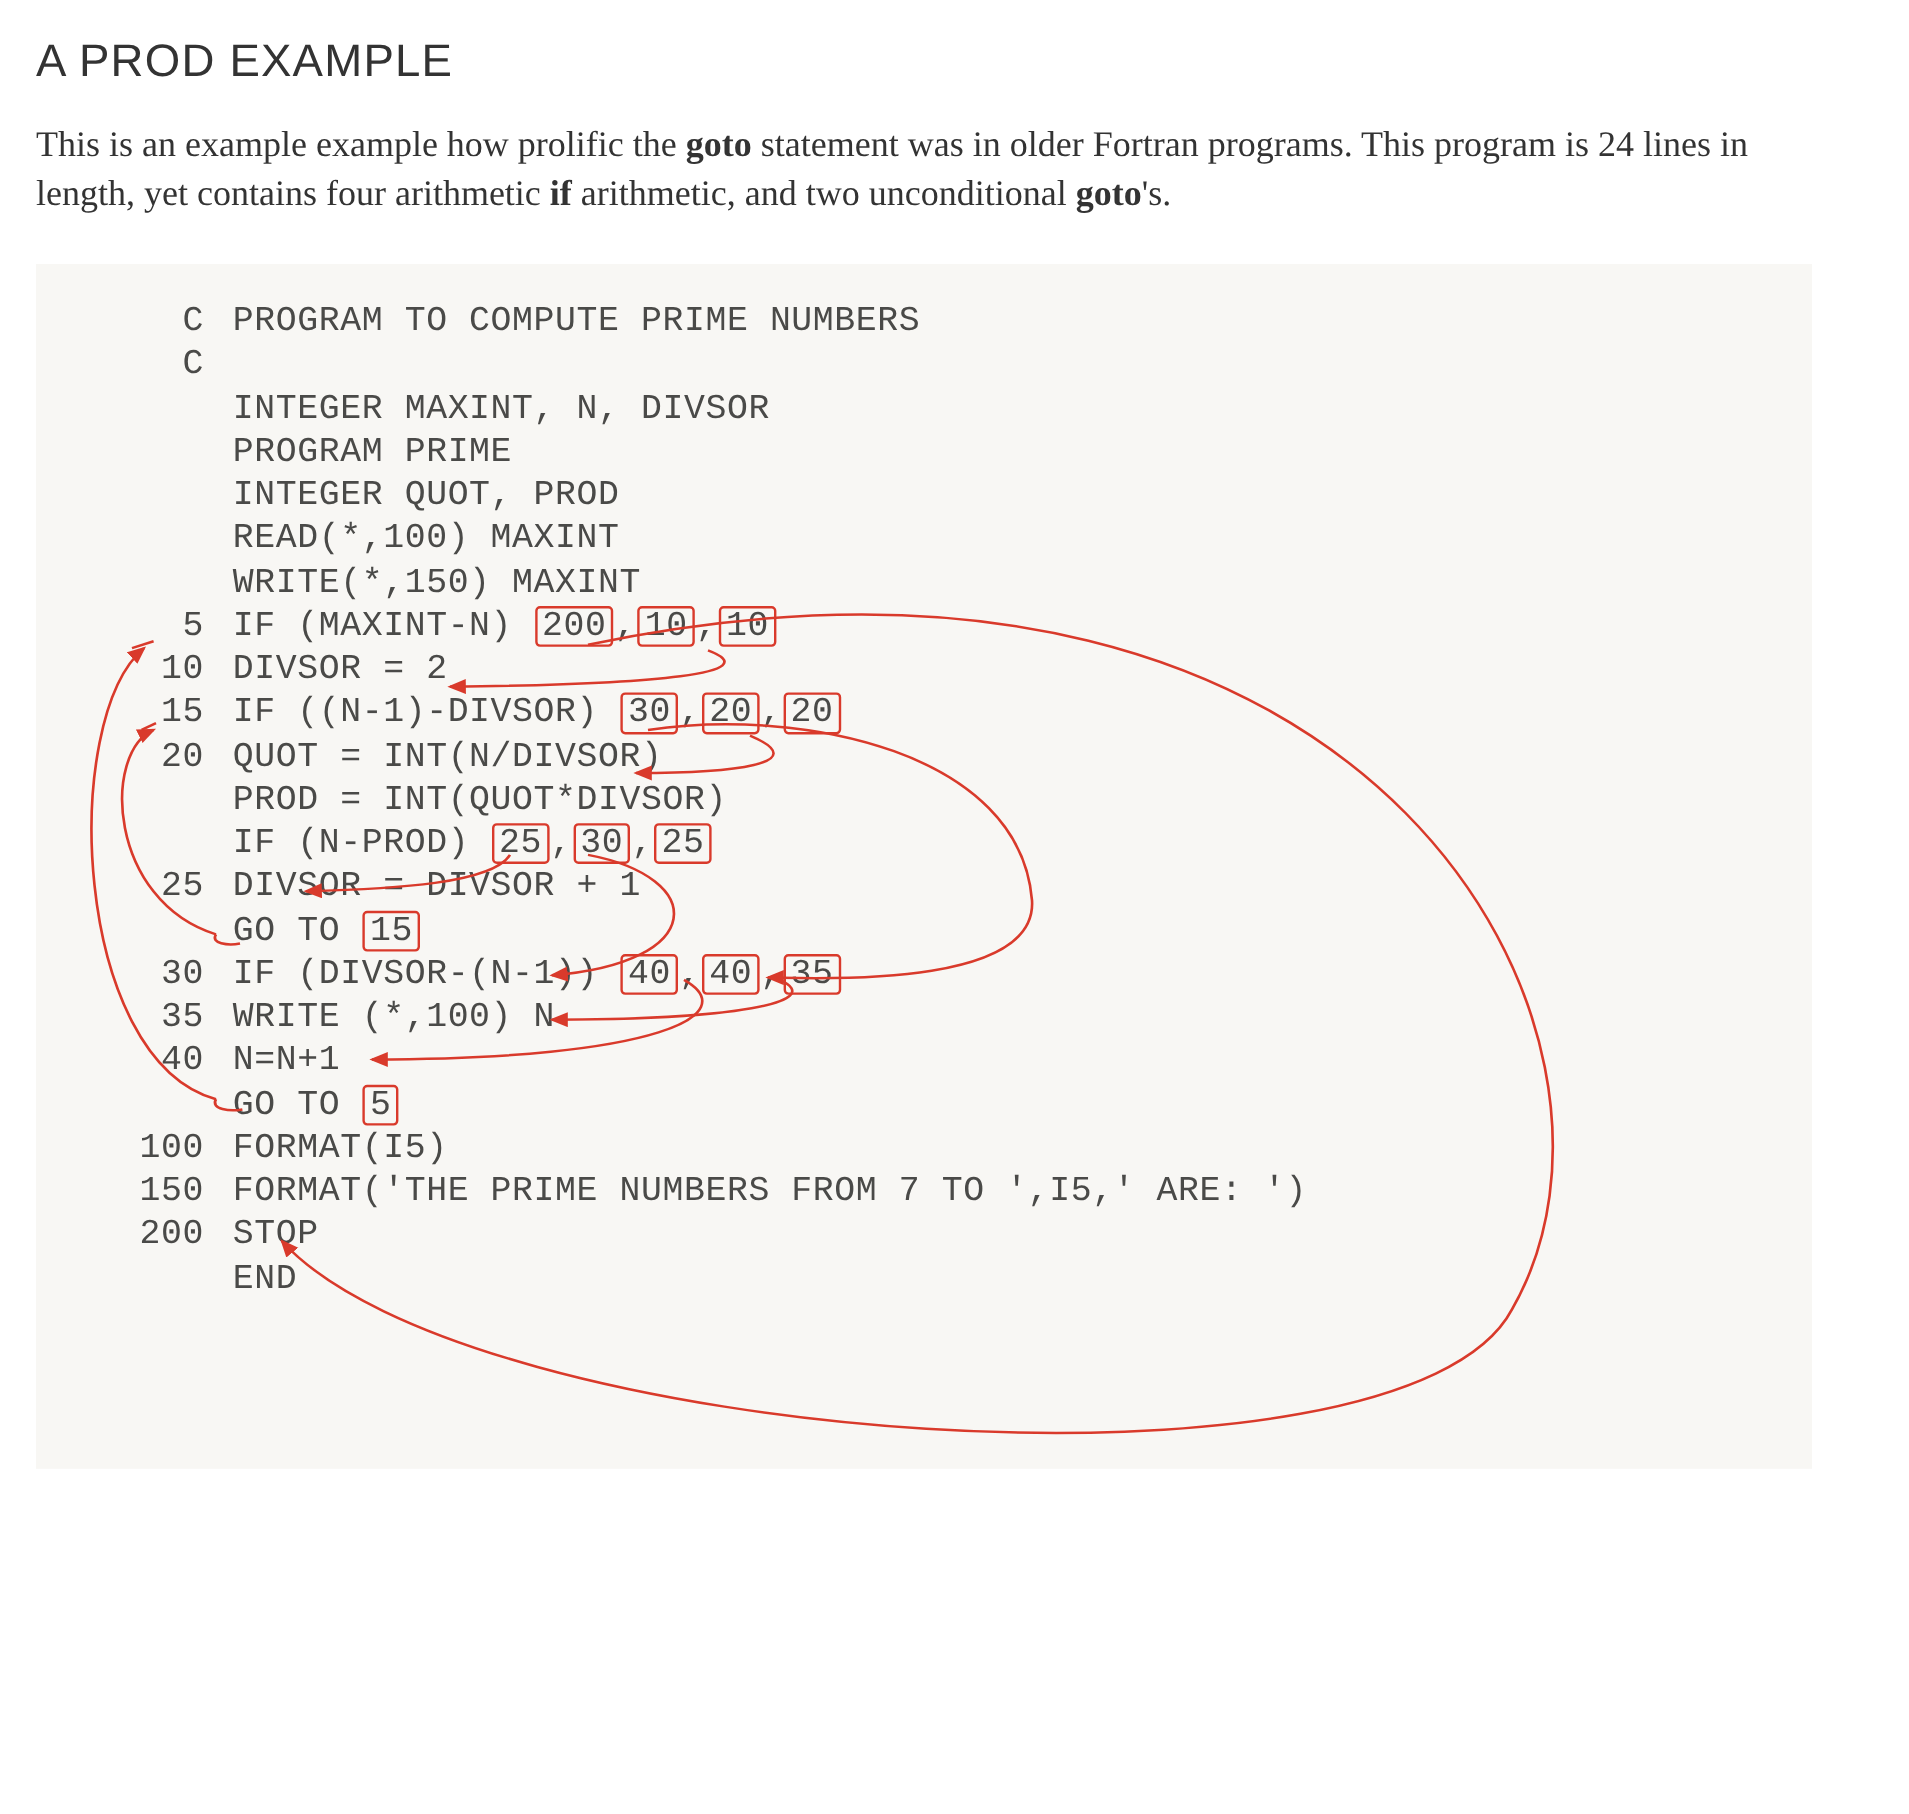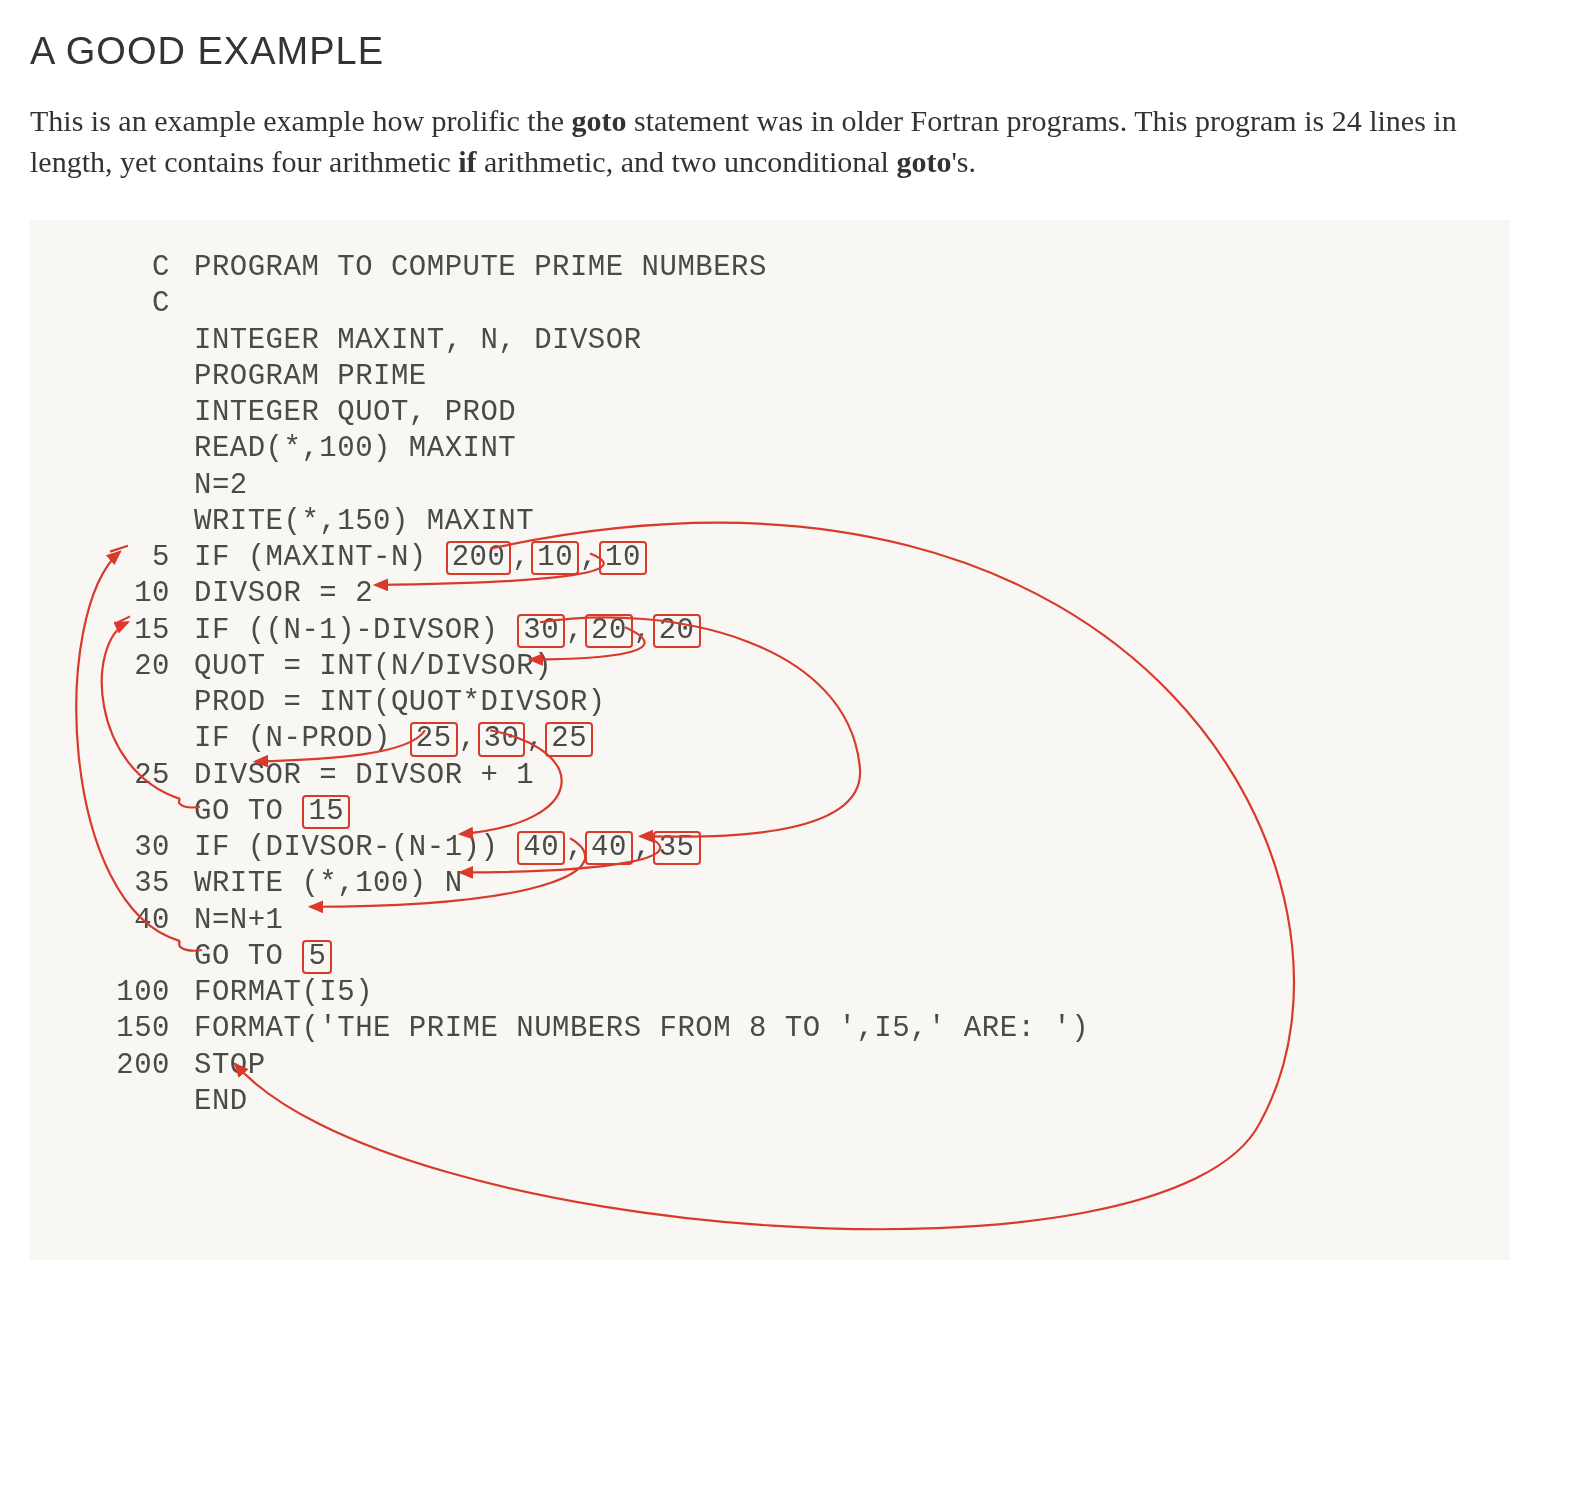--- a/index.html
+++ b/index.html
@@ -84,50 +84,49 @@
     fill: none;
   }
   svg.annotation-layer .arrowhead {
     fill: #d93a2b;
     stroke: none;
   }
 </style>
 </head>
 <body>
 
-<h1 class="section-title">A GOOD EXAMPLE</h1>
+<h1 class="section-title">A PROD EXAMPLE</h1>
 
 <p class="intro">
   <span>This is an example example how prolific the </span><span class="kw">goto</span><span> statement was in older Fortran programs. This program is 24 lines in length, yet contains four arithmetic </span><span class="kw">if</span><span> arithmetic, and two unconditional </span><span class="kw">goto</span><span>'s.</span>
 </p>
 
 <div class="code-figure">
   <div class="code-grid" id="code-grid">
       <div class="code-line"><span class="col-label">C</span><span class="col-code">PROGRAM TO COMPUTE PRIME NUMBERS</span></div>
       <div class="code-line"><span class="col-label">C</span><span class="col-code"></span></div>
       <div class="code-line"><span class="col-label"></span><span class="col-code">INTEGER MAXINT, N, DIVSOR</span></div>
       <div class="code-line"><span class="col-label"></span><span class="col-code">PROGRAM PRIME</span></div>
       <div class="code-line"><span class="col-label"></span><span class="col-code">INTEGER QUOT, PROD</span></div>
       <div class="code-line"><span class="col-label"></span><span class="col-code">READ(*,100) MAXINT</span></div>
-      <div class="code-line"><span class="col-label"></span><span class="col-code">N=2</span></div>
       <div class="code-line"><span class="col-label"></span><span class="col-code">WRITE(*,150) MAXINT</span></div>
       <div class="code-line"><span class="col-label">5</span><span class="col-code">IF (MAXINT-N) <span class="goto-box">200</span>,<span class="goto-box">10</span>,<span class="goto-box">10</span></span></div>
       <div class="code-line"><span class="col-label">10</span><span class="col-code">DIVSOR = 2</span></div>
       <div class="code-line"><span class="col-label">15</span><span class="col-code">IF ((N-1)-DIVSOR) <span class="goto-box">30</span>,<span class="goto-box">20</span>,<span class="goto-box">20</span></span></div>
       <div class="code-line"><span class="col-label">20</span><span class="col-code">QUOT = INT(N/DIVSOR)</span></div>
       <div class="code-line"><span class="col-label"></span><span class="col-code">PROD = INT(QUOT*DIVSOR)</span></div>
       <div class="code-line"><span class="col-label"></span><span class="col-code">IF (N-PROD) <span class="goto-box">25</span>,<span class="goto-box">30</span>,<span class="goto-box">25</span></span></div>
       <div class="code-line"><span class="col-label">25</span><span class="col-code">DIVSOR = DIVSOR + 1</span></div>
       <div class="code-line"><span class="col-label"></span><span class="col-code">GO TO <span class="goto-box">15</span></span></div>
       <div class="code-line"><span class="col-label">30</span><span class="col-code">IF (DIVSOR-(N-1)) <span class="goto-box">40</span>,<span class="goto-box">40</span>,<span class="goto-box">35</span></span></div>
       <div class="code-line"><span class="col-label">35</span><span class="col-code">WRITE (*,100) N</span></div>
       <div class="code-line"><span class="col-label">40</span><span class="col-code">N=N+1</span></div>
       <div class="code-line"><span class="col-label"></span><span class="col-code">GO TO <span class="goto-box">5</span></span></div>
       <div class="code-line"><span class="col-label">100</span><span class="col-code">FORMAT(I5)</span></div>
-      <div class="code-line"><span class="col-label">150</span><span class="col-code">FORMAT('THE PRIME NUMBERS FROM 8 TO ',I5,' ARE: ')</span></div>
+      <div class="code-line"><span class="col-label">150</span><span class="col-code">FORMAT('THE PRIME NUMBERS FROM 7 TO ',I5,' ARE: ')</span></div>
       <div class="code-line"><span class="col-label">200</span><span class="col-code">STOP</span></div>
       <div class="code-line"><span class="col-label"></span><span class="col-code">END</span></div>
     </div>
 
   <svg class="annotation-layer" viewBox="0 0 1480 1060" preserveAspectRatio="none">
     <defs>
       <marker id="ah" markerWidth="10" markerHeight="10" refX="6" refY="3" orient="auto">
         <path class="arrowhead" d="M0,0 L7,3 L0,6 Z"></path>
       </marker>
     </defs>

